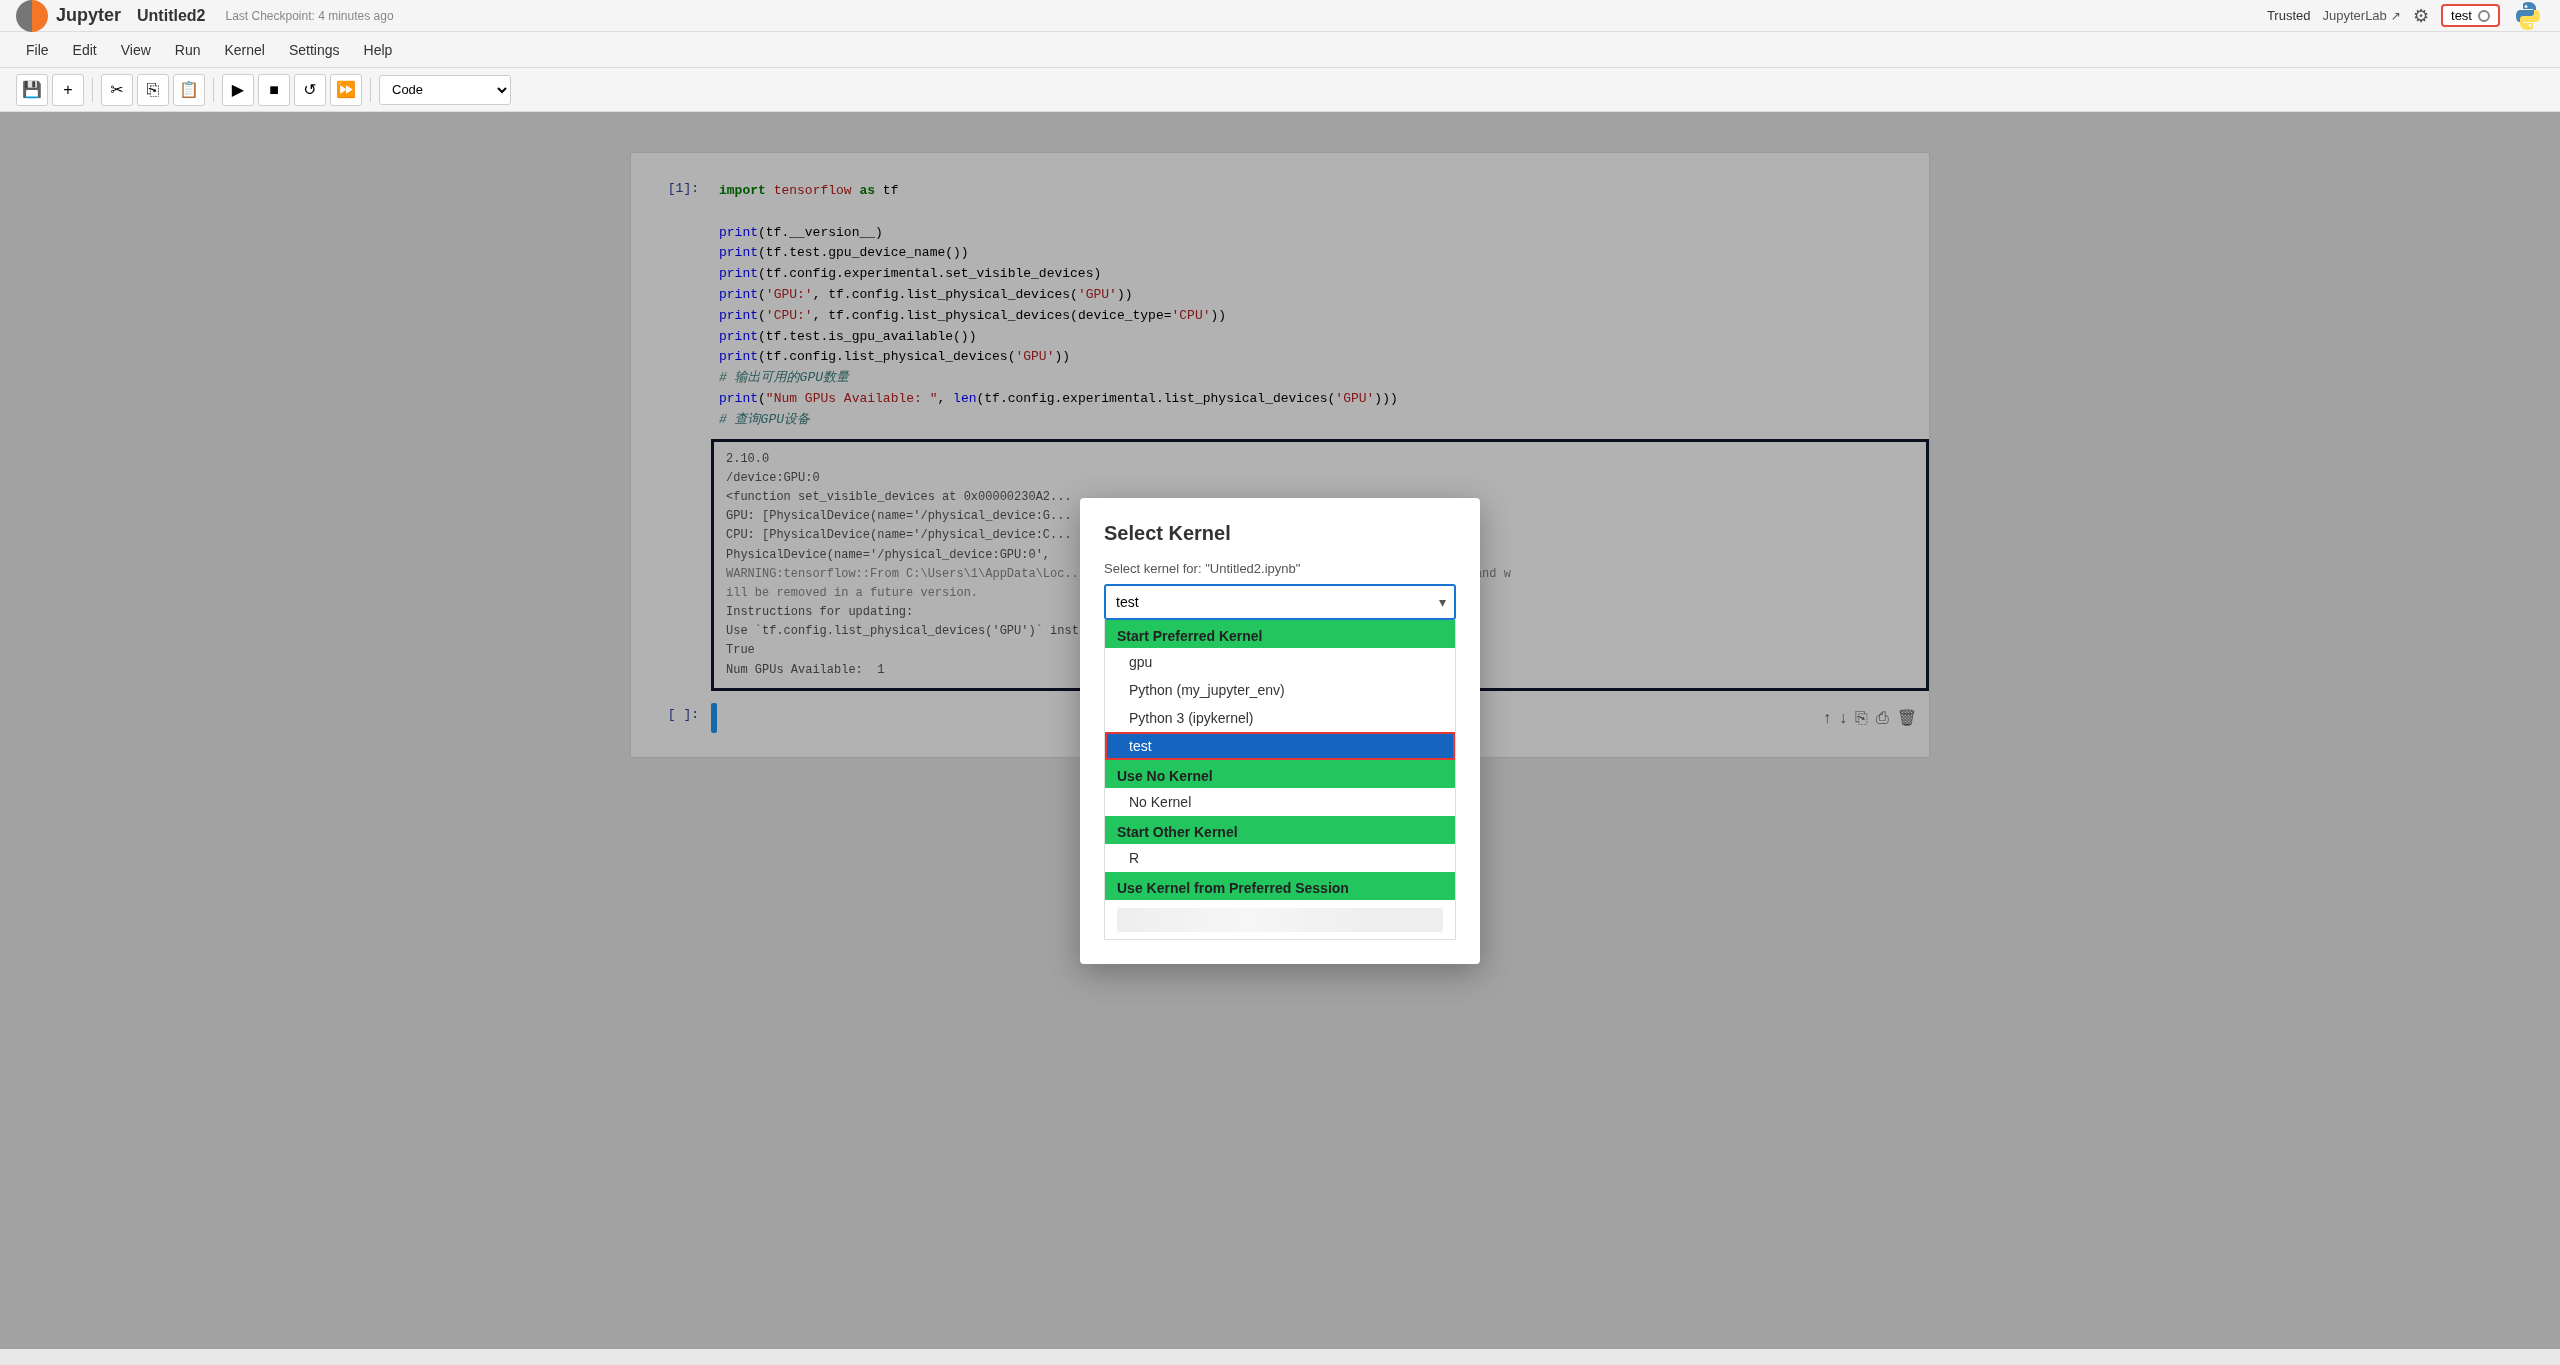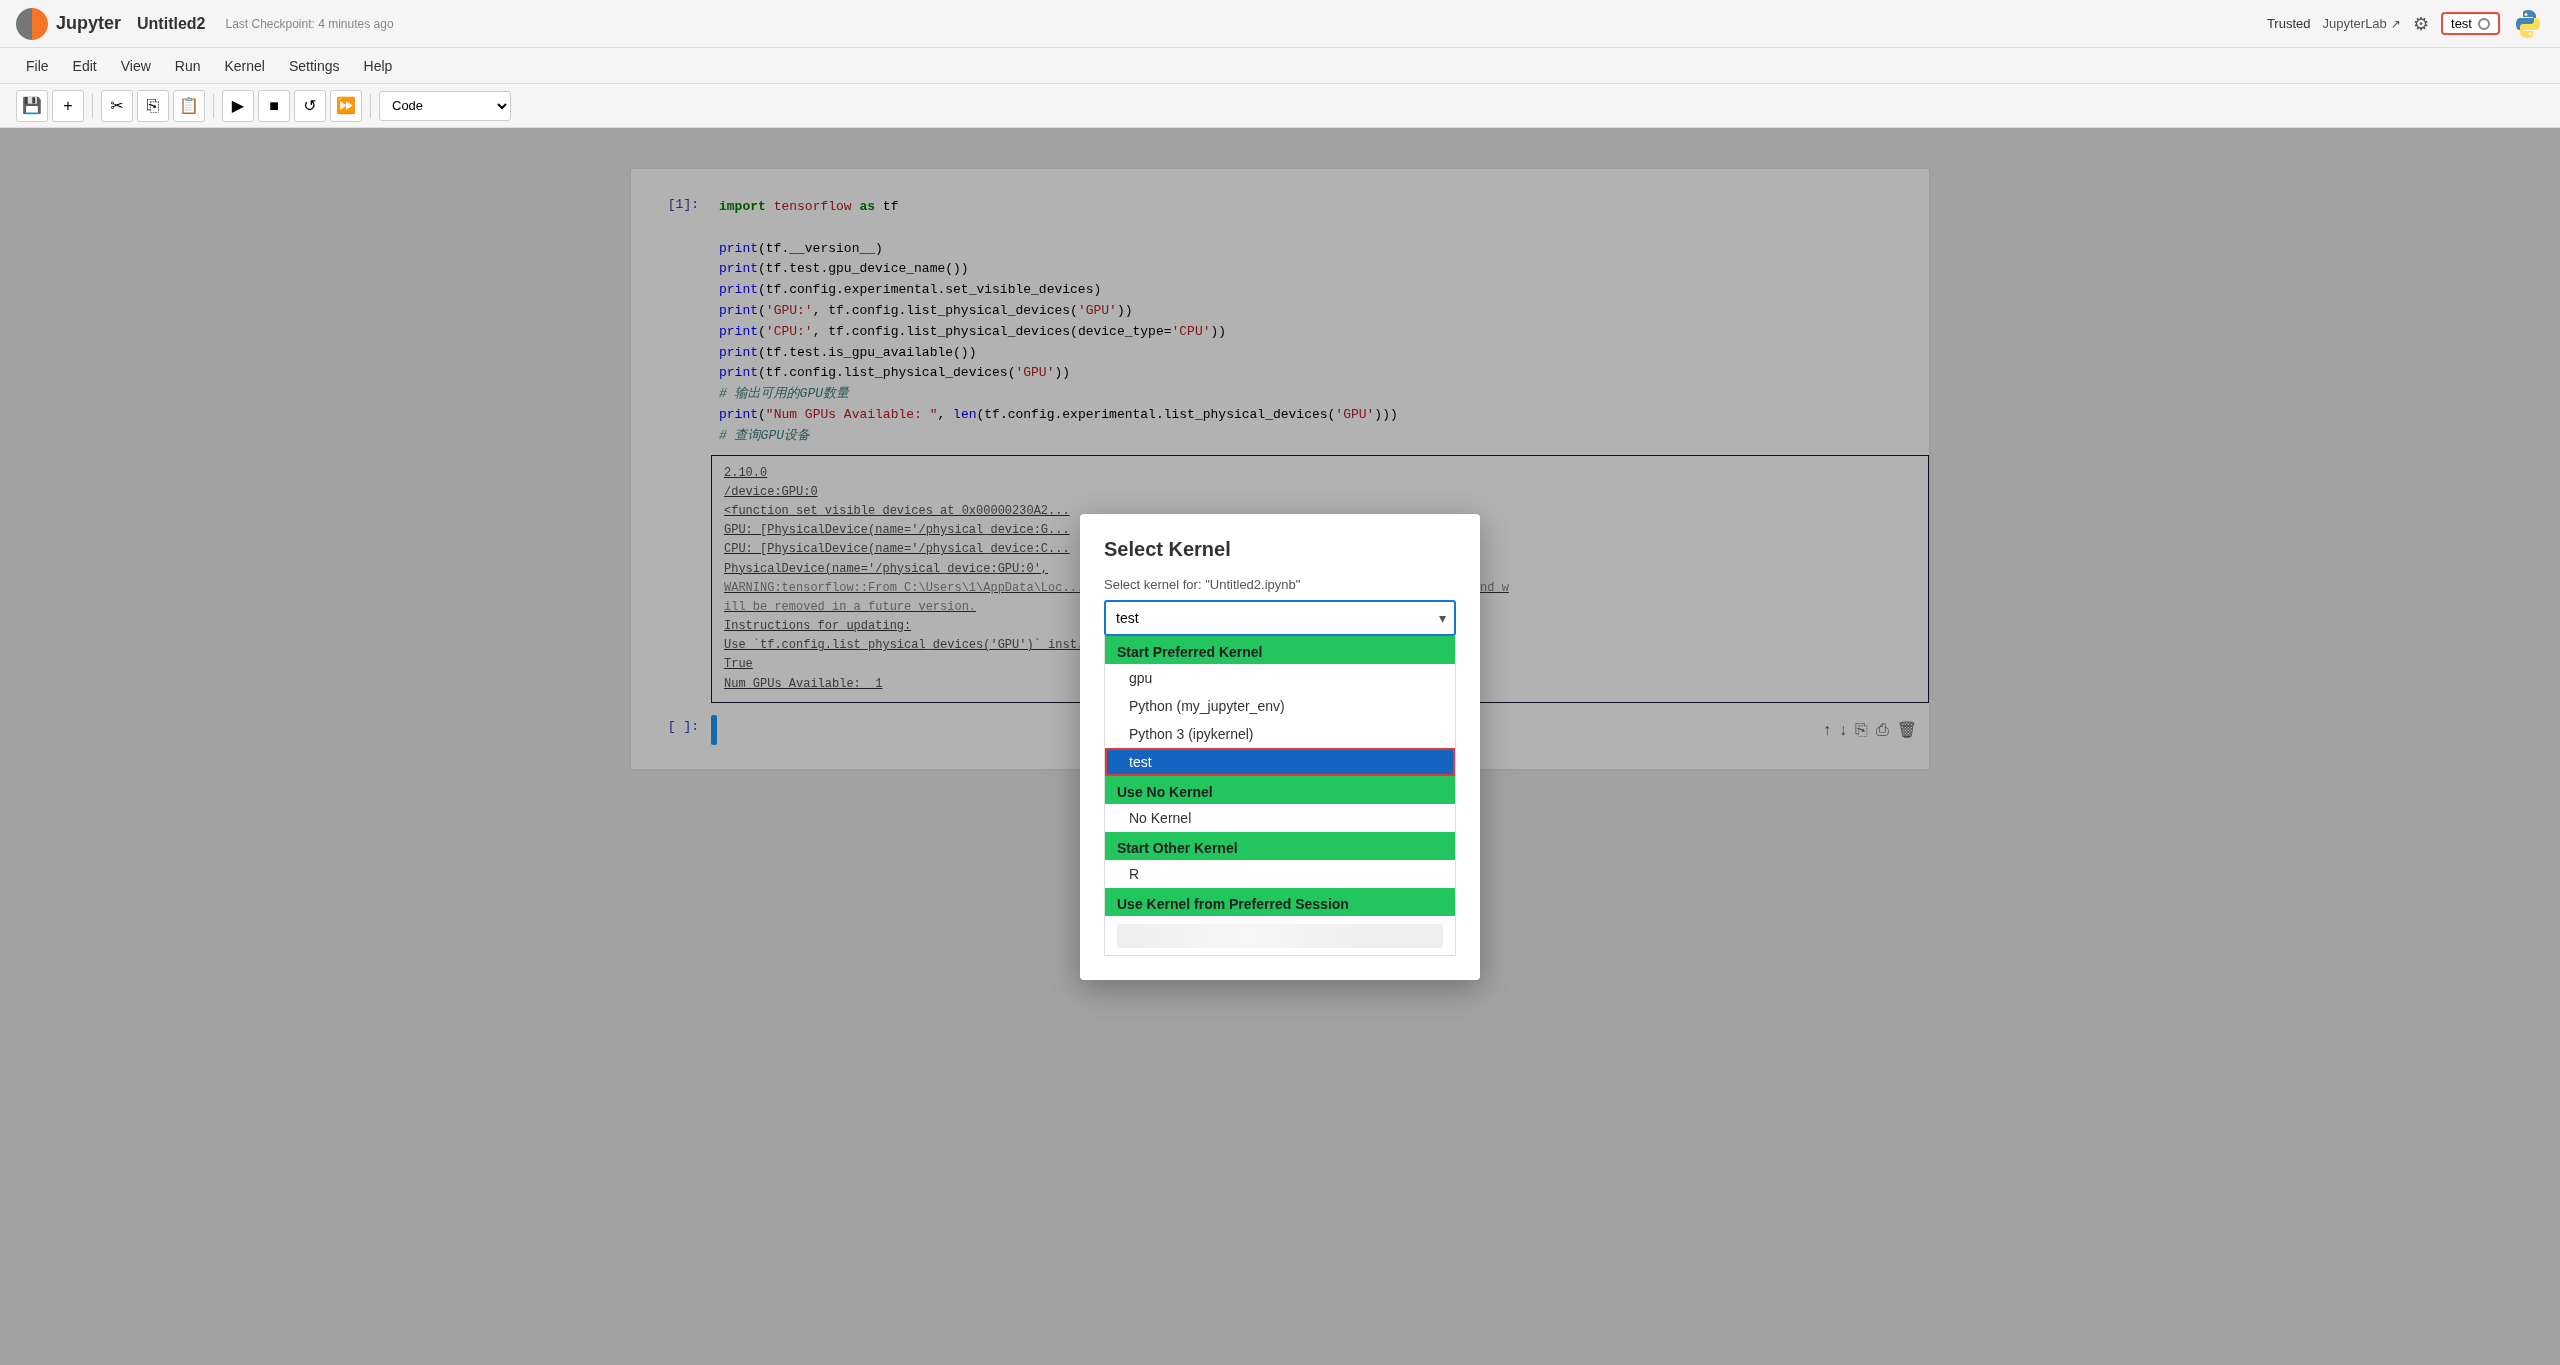--- a/index.html
+++ b/index.html
@@ -1,19 +1,19 @@
 <!DOCTYPE html>
 <html><head>
   <meta charset="utf-8">
   <style>
     * { box-sizing: border-box; margin: 0; padding: 0; }
     body { font-family: -apple-system, BlinkMacSystemFont, 'Segoe UI', Arial, sans-serif; background: #e8e8e8; width: 2560px; height: 1365px; overflow: hidden; font-size: 14px; }
 
     
-    #topbar { display: flex; align-items: center; background: #f5f5f5; border-bottom: 1px solid #ddd; height: 48px; padding: 0 16px; gap: 12px; }
+    #topbar { display: flex; align-items: center; background: #f5f5f5; border-bottom: 1px solid #ddd; height: 32px; padding: 0 16px; gap: 12px; }
     #jupyter-logo { display: flex; align-items: center; gap: 8px; }
     .logo-circle { width: 32px; height: 32px; border-radius: 50%; background: conic-gradient(#f37726 0% 50%, #767676 50% 100%); }
     #notebook-title { font-size: 16px; font-weight: 600; color: #333; margin-left: 4px; }
     #checkpoint-info { font-size: 12px; color: #888; margin-left: 8px; }
     #topbar-right { margin-left: auto; display: flex; align-items: center; gap: 12px; }
     #trusted-label { font-size: 13px; color: #333; }
     #jupyterlab-btn { font-size: 13px; color: #555; cursor: pointer; display: flex; align-items: center; gap: 4px; }
     #gear-icon-btn { font-size: 18px; color: #555; cursor: pointer; }
     #kernel-indicator { display: flex; align-items: center; border: 2px solid #e74c3c; border-radius: 4px; padding: 2px 8px; gap: 6px; background: #fff; }
     #kernel-indicator span { font-size: 13px; }
@@ -159,21 +159,21 @@
           <div><span class="fn">print</span>(tf.config.list_physical_devices(<span class="str">'GPU'</span>))</div>
           <div><span class="comment"># 输出可用的GPU数量</span></div>
           <div><span class="fn">print</span>(<span class="str">"Num GPUs Available: "</span>, <span class="fn">len</span>(tf.config.experimental.list_physical_devices(<span class="str">'GPU'</span>)))</div>
           <div><span class="comment"># 查询GPU设备</span></div>
         </div>
       </div>
     </div>
 
     <div style="display:flex;margin-left:0;">
       <div style="width:80px;flex-shrink:0;"></div>
-      <div class="output-area" style="border:1px solid #0f172a;padding:8px 12px;flex:1;text-decoration:underline;">
+      <div class="output-area" style="border:3px solid #0f172a;padding:8px 12px;flex:1;">
         <div class="output-line">2.10.0</div>
         <div class="output-line">/device:GPU:0</div>
         <div class="output-line">&lt;function set_visible_devices at 0x00000230A2...</div>
         <div class="output-line">GPU: [PhysicalDevice(name='/physical_device:G...</div>
         <div class="output-line">CPU: [PhysicalDevice(name='/physical_device:C...</div>
         <div class="output-line">PhysicalDevice(name='/physical_device:GPU:0',</div>
         <div class="warning-line">WARNING:tensorflow::From C:\Users\1\AppData\Loc... tensorflow.python.framework.test_util) is deprecated and w</div>
         <div class="warning-line">ill be removed in a future version.</div>
         <div class="output-line">Instructions for updating:</div>
         <div class="output-line">Use `tf.config.list_physical_devices('GPU')` inst...</div>

